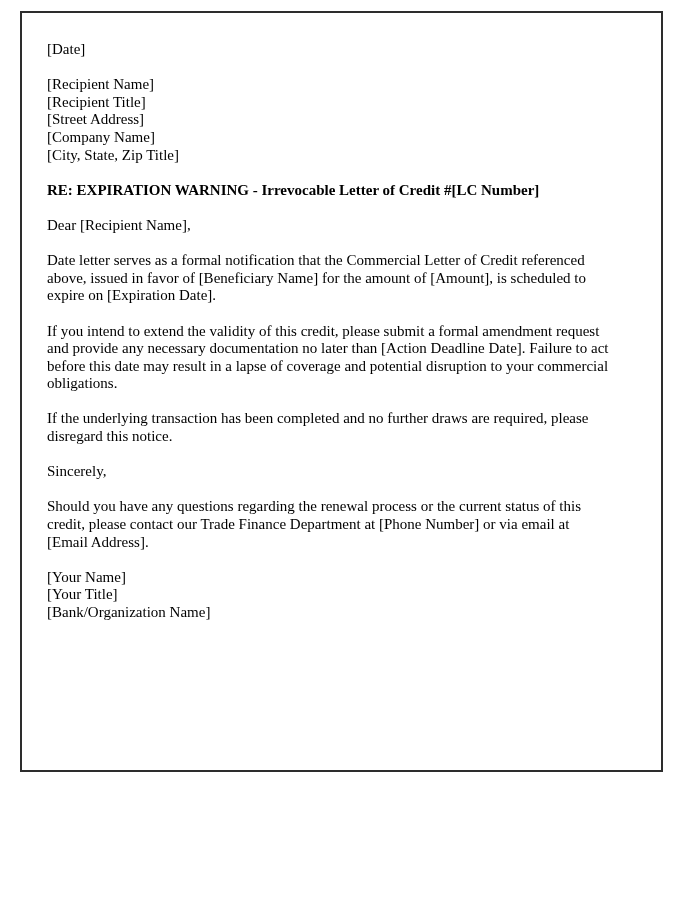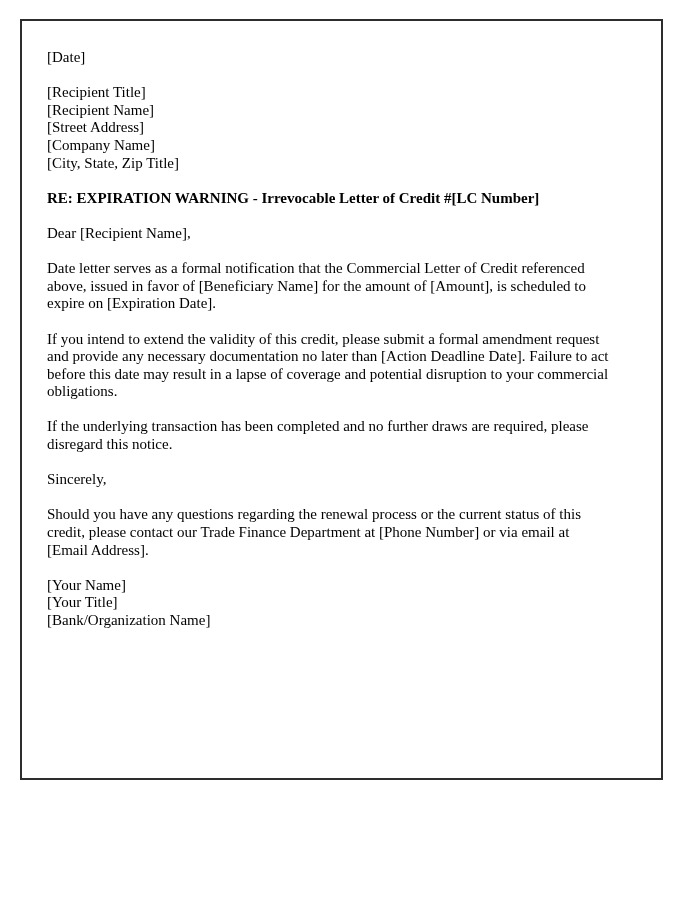--- a/index.html
+++ b/index.html
@@ -10,21 +10,21 @@
   .canvas {
     position: relative;
     width: 700px;
     height: 900px;
     background: #ffffff;
     overflow: hidden;
   }
   .page {
     position: absolute;
     left: 20px;
-    top: 19px;
+    top: 11px;
     width: 643px;
     height: 761px;
     box-sizing: border-box;
     border: 2px solid #2d2d2d;
     background: #ffffff;
     padding: 28px 51px 0 25px;
     font-family: "Liberation Serif", "DejaVu Serif", serif;
     font-size: 15px;
     line-height: 17.6px;
     color: #000000;
@@ -45,22 +45,22 @@
 </style>
 </head>
 <body>
 
 <div class="canvas">
   <div class="page">
 
     <p>[Date]</p>
 
     <div class="block">
+      <span class="line">[Recipient Name]</span>
       <span class="line">[Recipient Title]</span>
-      <span class="line">[Recipient Name]</span>
       <span class="line">[Street Address]</span>
       <span class="line">[Company Name]</span>
       <span class="line">[City, State, Zip Title]</span>
     </div>
 
     <p class="subject">RE: EXPIRATION WARNING - Irrevocable Letter of Credit #[LC Number]</p>
 
     <p>Dear [Recipient Name],</p>
 
     <p>Date letter serves as a formal notification that the Commercial Letter of Credit referenced above, issued in favor of [Beneficiary Name] for the amount of [Amount], is scheduled to expire on [Expiration Date].</p>

